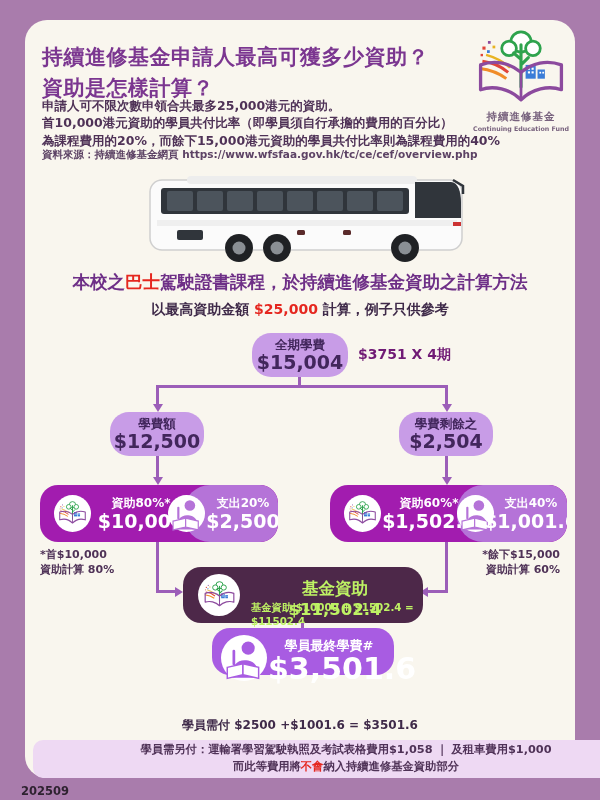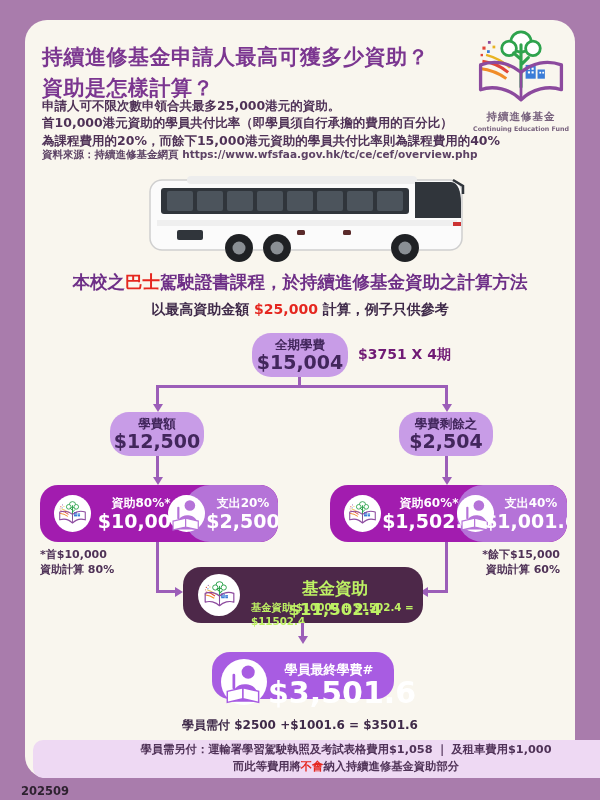--- a/index.html
+++ b/index.html
@@ -272,21 +272,21 @@
           <use href="#cef-logo"></use>
         </svg>
     </div>
     <div class="fund-title">基金資助 $11,502.4</div>
     <div class="fund-formula">基金資助 $10000 + $1502.4 = $11502.4</div>
   </div>
 
   <div class="abs cv" style="left:276px;top:603px;height:14px"></div>
   <div class="abs arr-d" style="left:272.5px;top:616px"></div>
 
-  <div class="abs finalbox" style="left:187px;top:632px;width:182px;height:47px">
+  <div class="abs finalbox" style="left:187px;top:608px;width:182px;height:47px">
     <div class="icon-circle" style="left:9px;top:7px;width:46px;height:46px;color:#a85ce2">
       <svg width="46" height="46">
           <use href="#person-book"></use>
         </svg>
     </div>
     <div class="final-label">學員最終學費#</div>
     <div class="final-amount">$3,501.6</div>
   </div>
   <div class="abs final-formula">學員需付 $2500 +$1001.6 = $3501.6</div>
 

